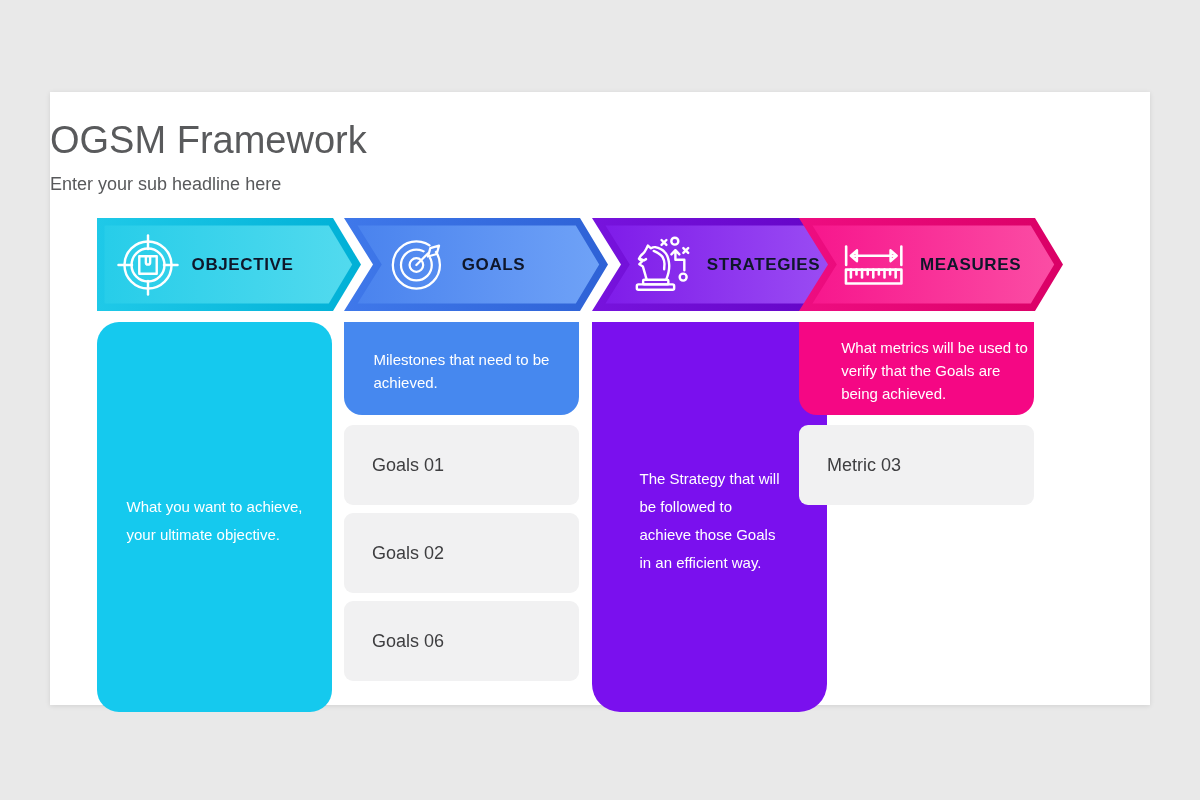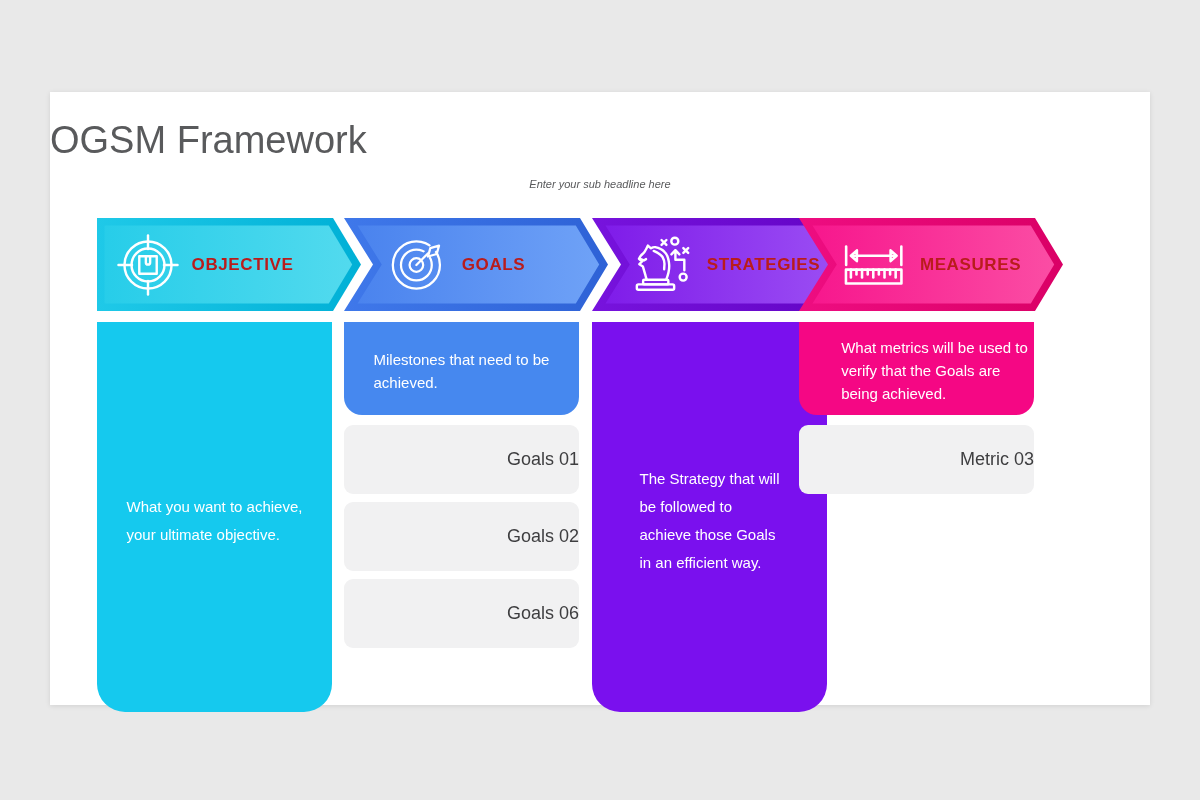--- a/index.html
+++ b/index.html
@@ -14,67 +14,66 @@
     position:absolute; left:50px; top:92px; width:1100px; height:613px;
     background:var(--slide-bg);
     box-shadow:0 1px 5px rgba(0,0,0,0.10);
   }
   .title {
     margin-top:26px; 
     font-size:38px; line-height:1.2; color:var(--title-text);
     letter-spacing:0px; font-weight:400;
   }
   .subtitle {
-    margin-top:11px; text-align:center;
-    font-size:11px; line-height:18px; color:var(--subtitle-text);font-style:italic;
+    margin-top:11px; 
+    font-size:18px; line-height:18px; color:var(--subtitle-text);
   }
   .column { position:absolute; top:126px; width:235px; }
   .col-0 { left:47px; }
   .col-1 { left:294px; }
   .col-2 { left:542px; }
   .col-3 { left:749px; }
   .arrow-header { position:relative; width:264px; height:93px; }
   .arrow-shape { position:absolute; left:0; top:0; overflow:visible; }
   .arrow-content {
     position:absolute; left:0; top:0; width:236px; height:93px;
     display:flex; align-items:center; justify-content:center;
   }
   .col-0 .arrow-content { left:-10px; }
   .col-1 .arrow-content { left:-4px; }
   .col-2 .arrow-content { left:16px; }
   .col-3 .arrow-content { left:14px; }
   .arrow-icon { flex:0 0 auto; margin-right:13px; }
   .arrow-label {
-    color:#b91c1c; font-size:17px; font-weight:bold; letter-spacing:0.6px;
+    color:#0f172a; font-size:17px; font-weight:bold; letter-spacing:0.6px;
     white-space:nowrap;
   }
   .content { position:absolute; top:104px; width:235px; }
   .big-box {
     height:390px; border-radius:0 0 28px 28px;
     display:flex; align-items:center; justify-content:center;
   }
-  .big-box.objective { background:var(--objective-box); }
+  .big-box.objective { background:var(--objective-box);border-radius:22px; }
   .big-box.strategies { background:var(--strategies-box); }
   .summary-box {
     height:93px; border-radius:0 0 18px 18px;
     display:flex; align-items:center; justify-content:center;
     margin-bottom:10px;
   }
   .summary-box.goals { background:var(--goals-box); }
   .summary-box.measures { background:var(--measures-box);padding-left:36px; }
   .body-text {
     color:#ffffff; font-size:15px; white-space:pre-line; text-align:left;
   }
   .big-box .body-text { line-height:28px; padding-top:8px; }
   .summary-box .body-text { line-height:23px; padding-top:4px; }
   .item-box {
-    height:69px; border-radius:9px; background:var(--item-bg);
+    height:80px; border-radius:9px; background:var(--item-bg);
     display:flex; align-items:center; padding-left:28px;
     margin-bottom:8px;
-    justify-content:flex-end;
   }
   .item-label { color:var(--item-text); font-size:18px; }
   .icon-svg { stroke:#ffffff; fill:none; stroke-width:2.5; stroke-linecap:round; stroke-linejoin:round; }
 </style>
 </head>
 <body>
 
 <svg width="0" height="0" style="position:absolute" aria-hidden="true">
   <defs>
     <linearGradient id="g-objective-outer" x1="0" y1="0" x2="1" y2="0">

